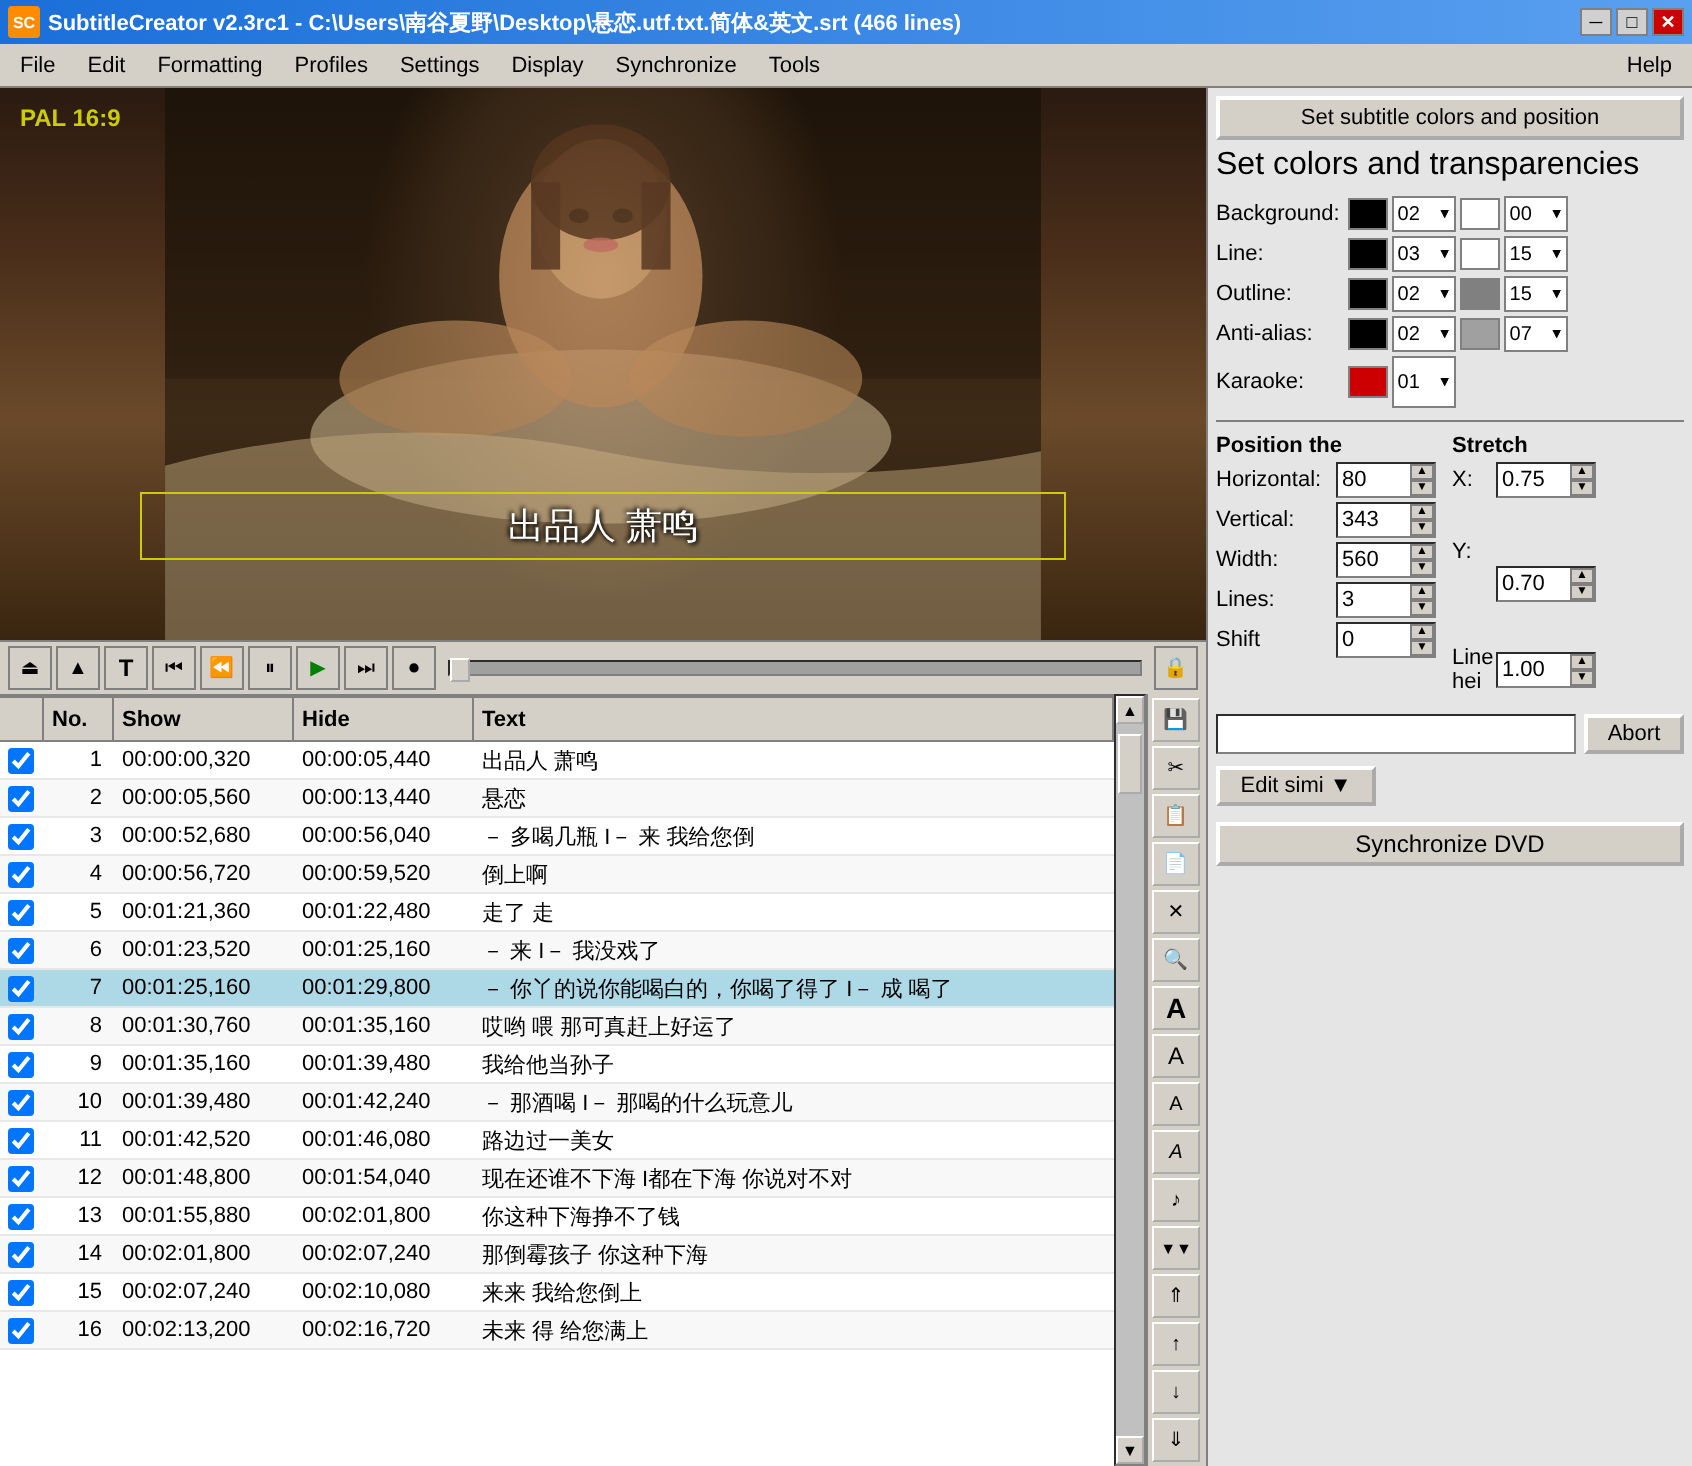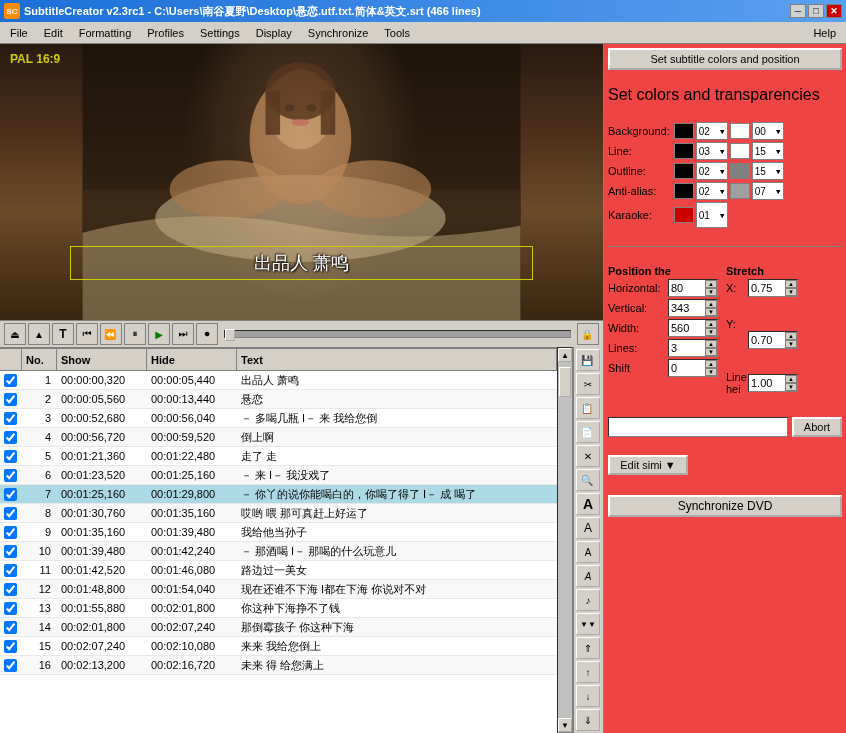--- a/index.html
+++ b/index.html
@@ -162,26 +162,26 @@
       align-items: center;
       font-size: 11px;
       white-space: nowrap;
       overflow: hidden;
     }
     .list-cell input[type="checkbox"] { width: 13px; height: 13px; }
 
     
     .right-panel {
       width: 243px;
-      background: #ef4444;
+      background: #e5e5e5;
       border-left: 1px solid #808080;
       display: flex;
       flex-direction: column;
       padding: 4px;
-      gap: 16px;
+      gap: 4px;
     }
 
     .panel-title-btn {
       background: #d4d0c8;
       border: 2px outset #ffffff;
       padding: 3px 6px;
       font-size: 11px;
       cursor: pointer;
       text-align: center;
     }

